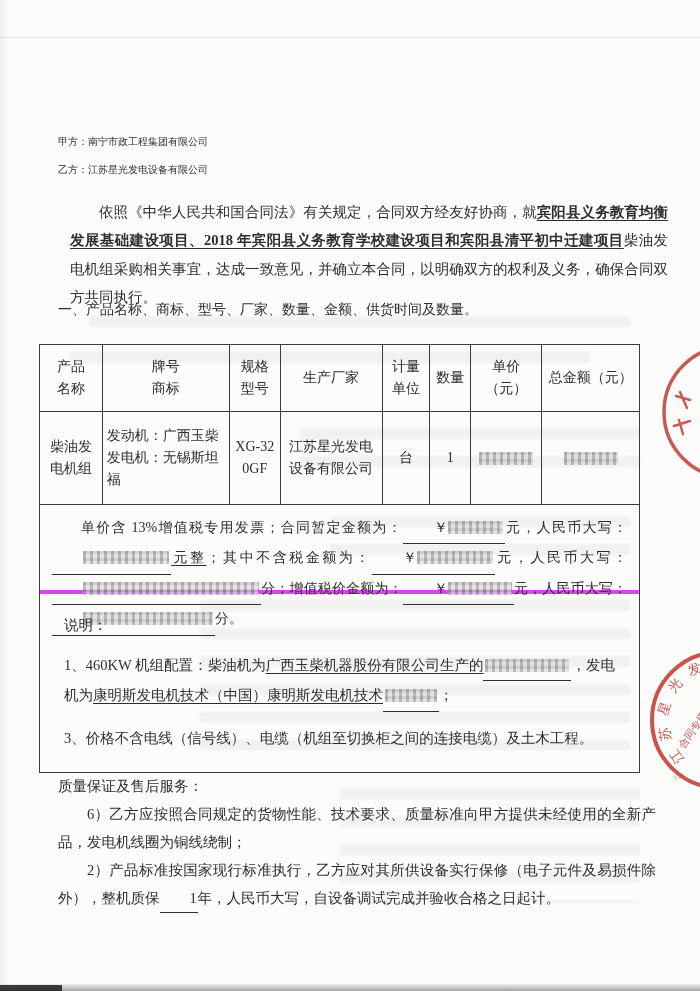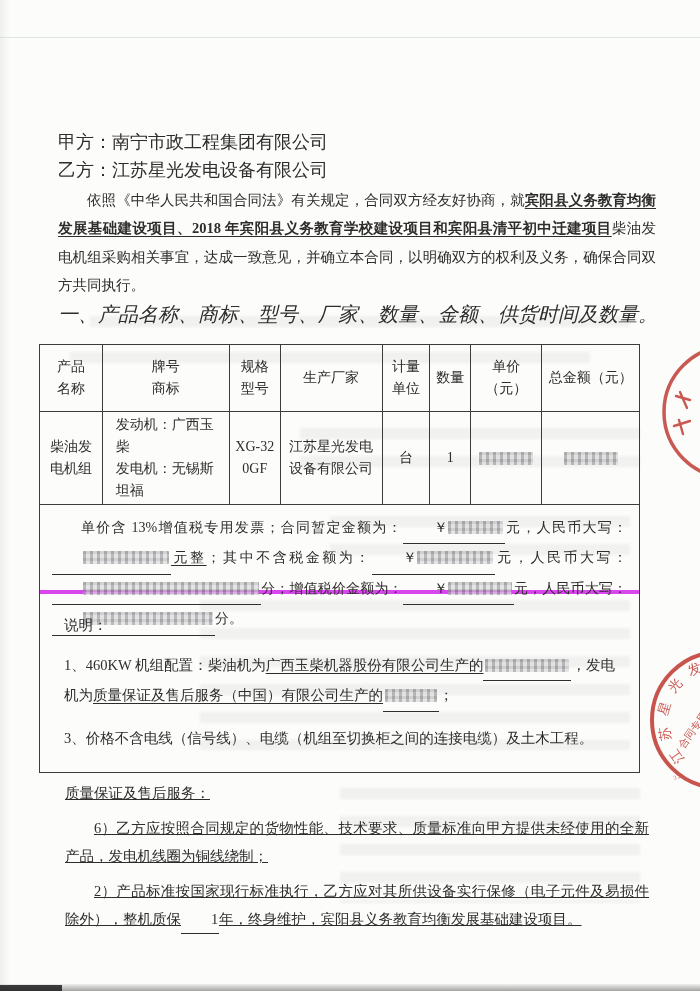--- a/index.html
+++ b/index.html
@@ -16,44 +16,44 @@
     background:rgba(150,175,195,.28);}
   .scan-edge-bottom{position:absolute;left:0;bottom:0;width:100%;height:7px;
     background:linear-gradient(180deg,rgba(0,0,0,.05),rgba(90,90,90,.55));}
   .scan-corner-bottom-left{position:absolute;left:0;bottom:0;width:62px;height:6px;
     background:#1e1e1e;opacity:.85;}
   .ghost{position:absolute;pointer-events:none;opacity:.55;filter:blur(1.4px);
     background:repeating-linear-gradient(180deg,rgba(100,105,115,.14) 0 11px,transparent 11px 28px);}
   
   .title{position:absolute;top:60px;left:0;width:100%;text-align:center;
     font-size:23px;font-weight:bold;letter-spacing:3px;color:#222;}
-  .parties{position:absolute;left:58px;top:128px;font-size:18px;line-height:28px;}
+  .parties{position:absolute;left:58px;top:128px;font-size:10px;line-height:28px;}
   .preamble{position:absolute;left:58px;top:186px;width:598px;font-size:14.5px;
-    line-height:28.4px;text-align:justify;text-indent:29px;margin:0;}
+    line-height:28.4px;text-align:justify;text-indent:29px;margin:12px;}
   .proj{font-weight:bold;text-decoration:underline;text-underline-offset:3px;}
-  .sec1{position:absolute;left:58px;top:301px;font-size:20px;margin:0;font-style:italic;}
+  .sec1{position:absolute;left:58px;top:301px;font-size:14px;margin:0;}
   
   .tbox{position:absolute;left:39px;top:344px;width:599px;border:1.5px solid #3c3c3c;
     background:transparent;}
   .tbox table{width:100%;border-collapse:collapse;table-layout:fixed;}
   .tbox th,.tbox td{border-right:1px solid #3c3c3c;border-bottom:1px solid #3c3c3c;
     font-size:14px;font-weight:normal;text-align:center;vertical-align:middle;
     white-space:pre-line;padding:0 2px;line-height:22px;}
   .tbox th:last-child,.tbox td:last-child{border-right:none;}
   .tbox tr.hrow th{height:66px;}
   .tbox tr.drow td{height:92px;}
-  .cell-brand{text-align:left !important;padding:0 13px !important;}
+  .cell-brand{text-align:left !important;padding:0 4px !important;}
   .price-row{height:76px;padding:9px 12px 0 12px;border-bottom:4px solid #d946ef;
     font-size:14px;line-height:28.4px;text-align:justify;}
   .price-row p{margin:0;text-indent:29px;}
   .notes-row{padding:5px 12px 8px 12px;font-size:14.5px;line-height:28.2px;text-align:justify;}
   .notes-row p{margin:12px;}
   .quality{position:absolute;left:58px;top:772px;width:598px;font-size:14.5px;
     line-height:28px;text-align:justify;}
-  .quality p{margin:7px;text-decoration:underline;}
+  .quality p{margin:0;}
   .quality p.qitem{text-indent:29px;}
   .ul{text-decoration:underline;text-underline-offset:3px;}
   .money{display:inline-block;border-bottom:1px solid #2f2f2f;padding:0 2px 1px 2px;white-space:nowrap;}
   .wno{display:inline-block;width:38px;text-align:center;border-bottom:1px solid #2f2f2f;}
   
   .redact{display:inline-block;height:13px;vertical-align:-2px;border-radius:1px;
     background-image:
       linear-gradient(90deg,rgba(130,130,132,.50) 50%,rgba(214,214,216,.45) 50%),
       linear-gradient(rgba(150,150,152,.45) 50%,rgba(226,226,228,.45) 50%);
     background-size:7px 7px,7px 7px;}
@@ -131,29 +131,29 @@
       </tr>
     </tbody>
       </table>
 
     <div class="price-row">
       <p><span>单价含 13%增值税专用发票；合同暂定金额为：</span><span class="money"><span>￥</span><span class="redact" style="width:55px"></span></span><span>元，人民币大写：</span><span class="money"><span class="redact" style="width:86px"></span></span><span class="ul">元整</span><span>；其中不含税金额为：</span><span class="money"><span>￥</span><span class="redact" style="width:76px"></span></span><span>元，人民币大写：</span><span class="money"><span class="redact" style="width:176px"></span></span><span>分；</span><span>增值税价金额为：</span><span class="money"><span>￥</span><span class="redact" style="width:64px"></span></span><span>元，人民币大写：</span><span class="money"><span class="redact" style="width:130px"></span></span><span>分。</span></p>
     </div>
 
     <div class="notes-row">
       <p>说明：</p>
-      <p><span>1、460KW 机组配置：柴油机为</span><span class="ul">广西玉柴机器股份有限公司生产的</span><span class="money"><span class="redact" style="width:84px"></span></span><span>，发电机为</span><span class="ul">质量保证及售后服务（中国）有限公司生产的</span><span class="money"><span class="redact" style="width:52px"></span></span><span>；</span></p>
+      <p><span>1、460KW 机组配置：柴油机为</span><span class="ul">广西玉柴机器股份有限公司生产的</span><span class="money"><span class="redact" style="width:84px"></span></span><span>，发电机为</span><span class="ul">康明斯发电机技术（中国）康明斯发电机技术</span><span class="money"><span class="redact" style="width:52px"></span></span><span>；</span></p>
       <p>3、价格不含电线（信号线）、电缆（机组至切换柜之间的连接电缆）及土木工程。</p>
     </div>
   </div>
 
   <div class="quality">
     <p>质量保证及售后服务：</p>
     <p class="qitem">6）乙方应按照合同规定的货物性能、技术要求、质量标准向甲方提供未经使用的全新产品，发电机线圈为铜线绕制；</p>
-    <p class="qitem"><span>2）产品标准按国家现行标准执行，乙方应对其所供设备实行保修（电子元件及易损件除外），整机质保</span><span class="wno">1</span><span>年，终身维护，宾阳县义务教育均衡发展基础建设项目。</span></p>
+    <p class="qitem"><span>2）产品标准按国家现行标准执行，乙方应对其所供设备实行保修（电子元件及易损件除外），整机质保</span><span class="wno">1</span><span>年，人民币大写，自设备调试完成并验收合格之日起计。</span></p>
   </div>
 
   <svg class="seal-top" width="38" height="150" viewBox="0 0 38 150">
     <circle cx="68" cy="72" r="66" fill="none" stroke="#c5433c" stroke-width="3.5"></circle>
     <path d="M18,52 l7,16 M14,56 l14,4" stroke="#c5433c" stroke-width="2.4" fill="none" stroke-linecap="round"></path>
     <path d="M12,86 l16,-5 M17,80 l4,14" stroke="#c5433c" stroke-width="2.4" fill="none" stroke-linecap="round"></path>
   </svg>
 
   <svg class="seal-bottom" width="56" height="156" viewBox="0 0 56 156">
     <defs>

